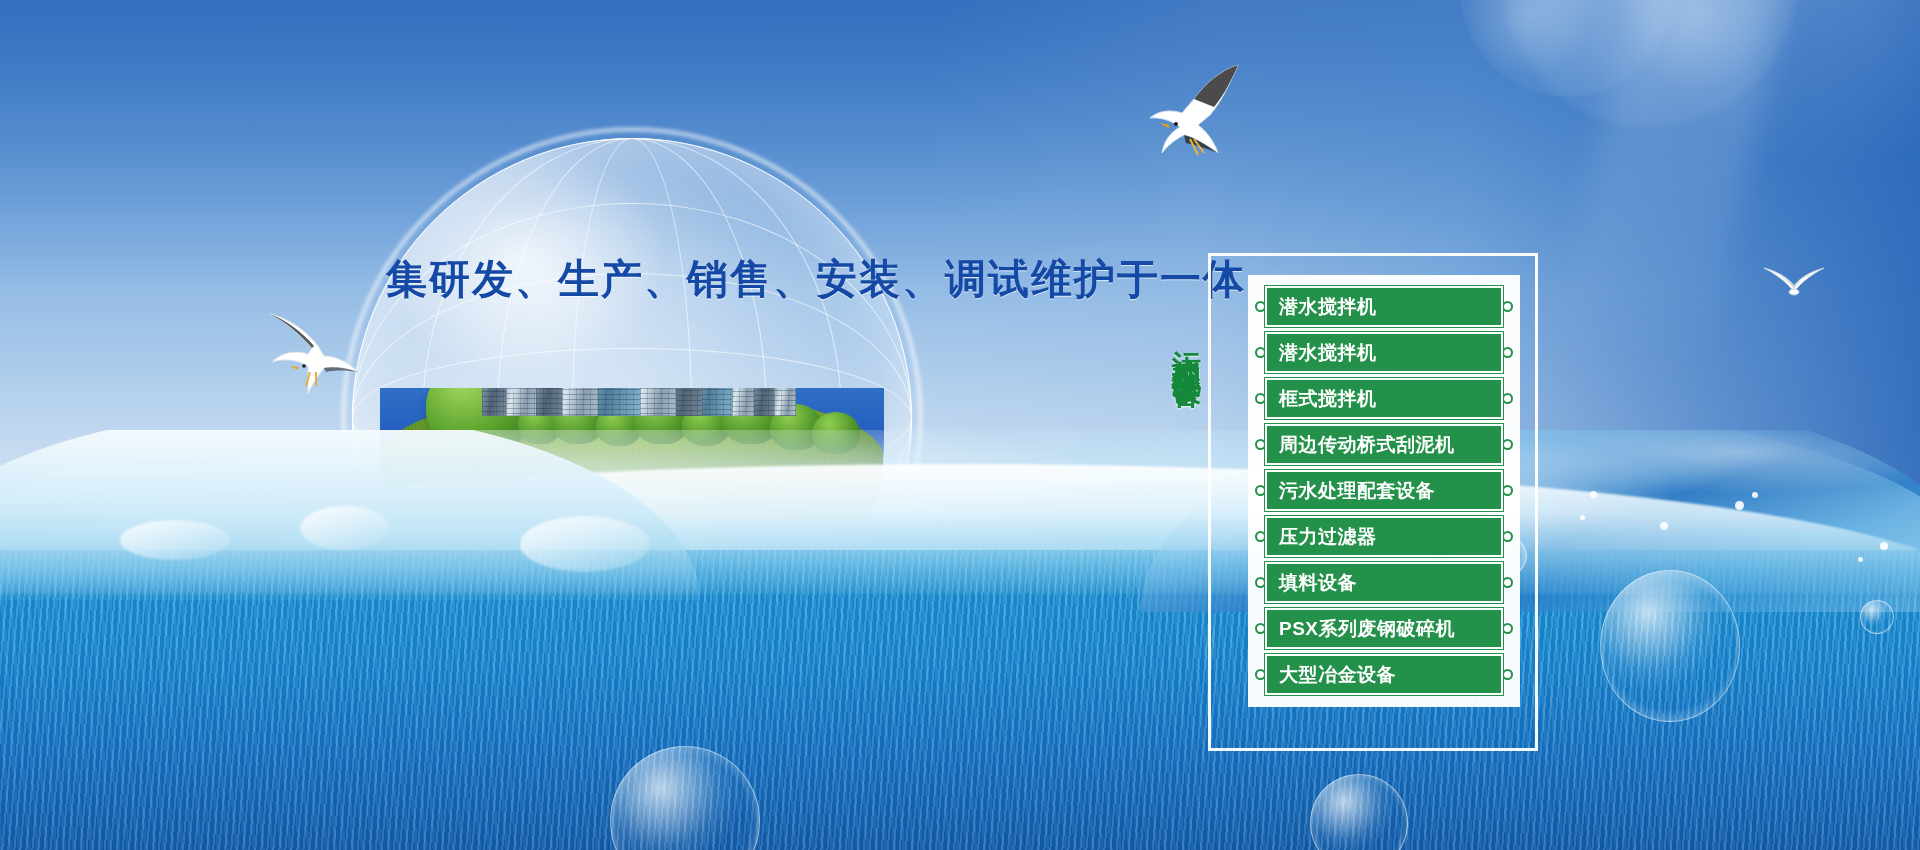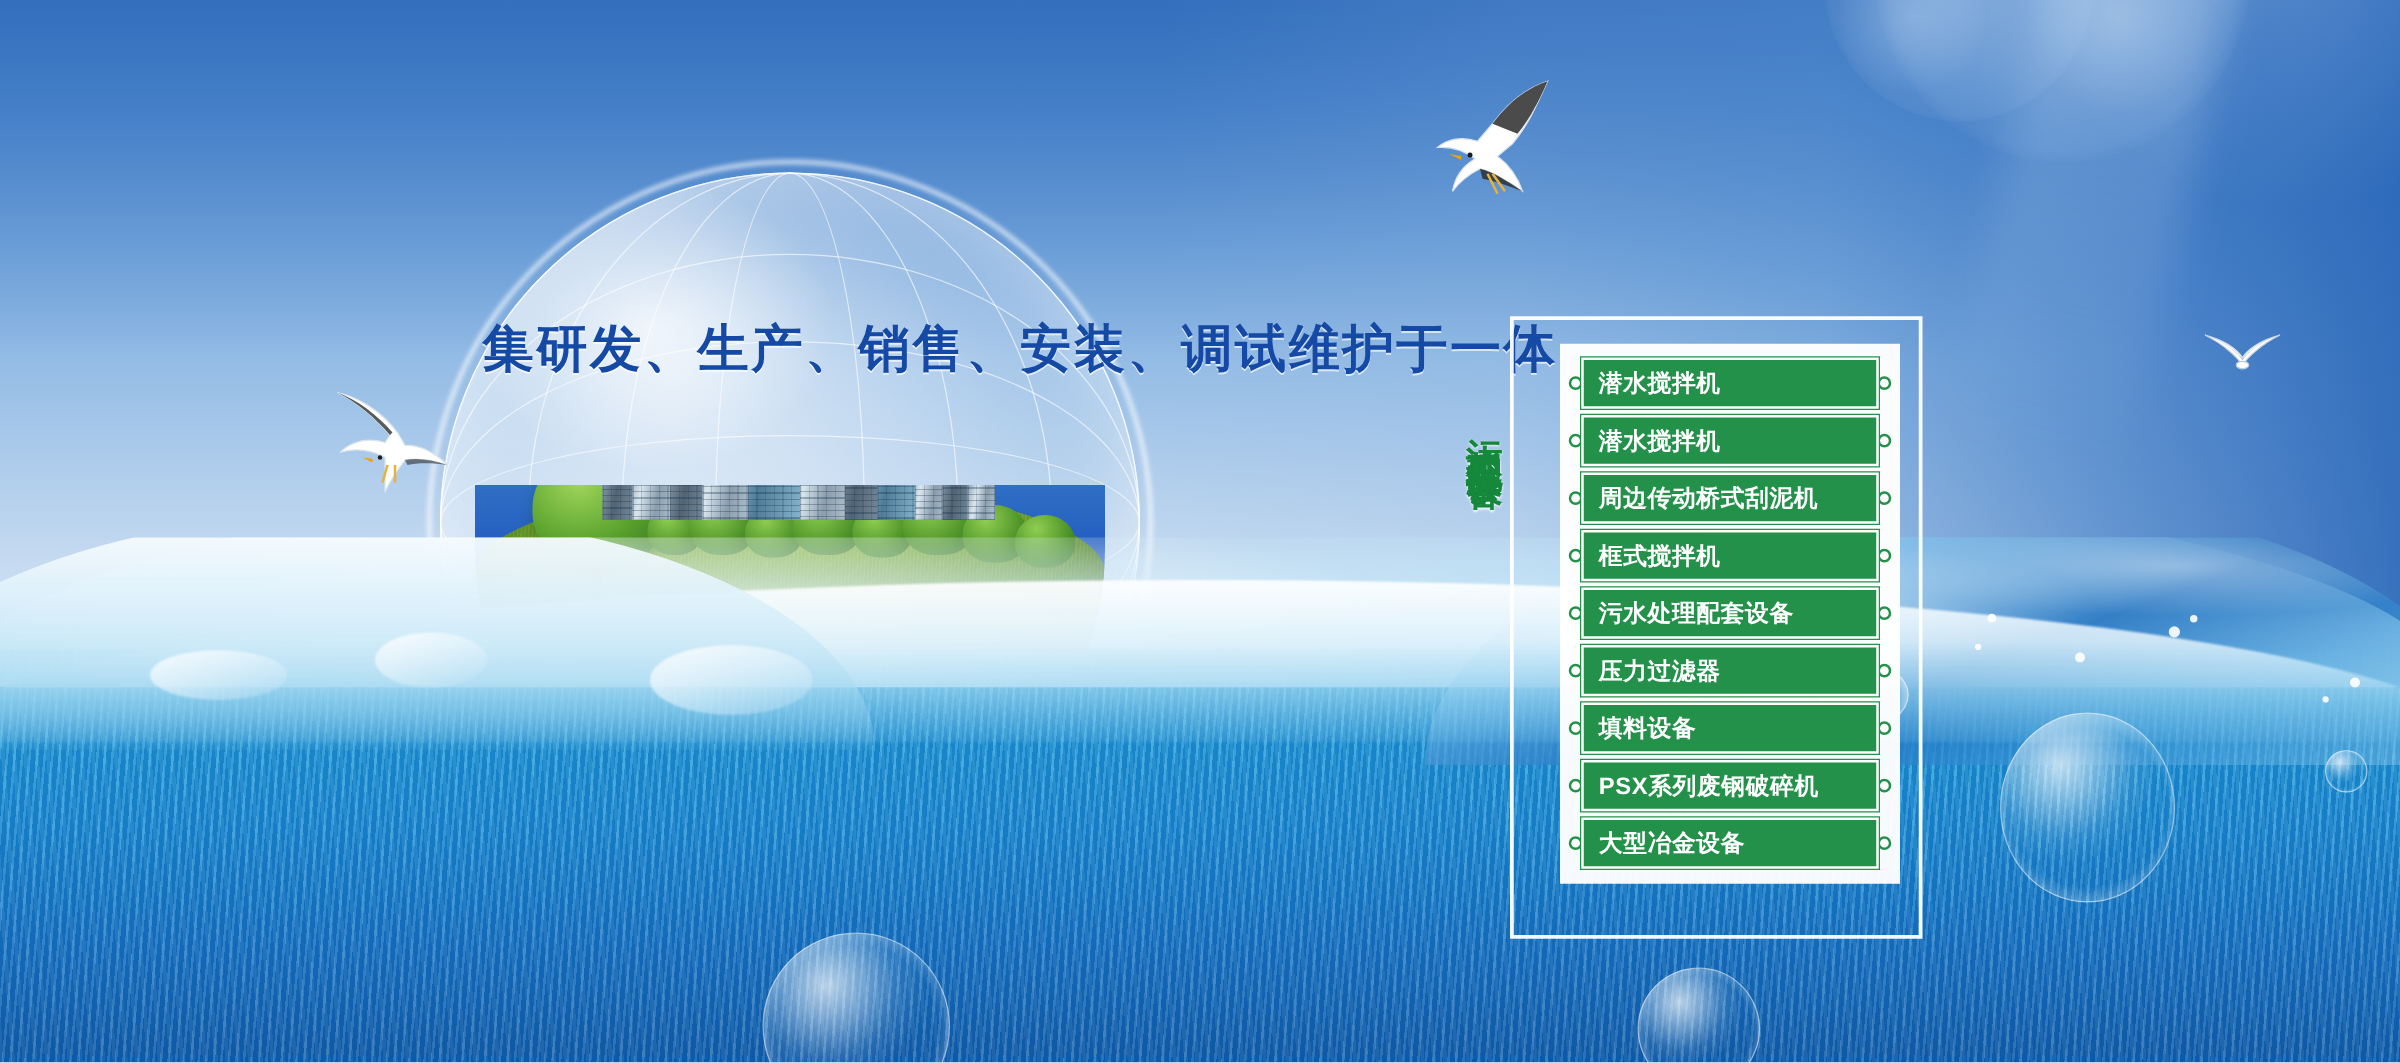--- a/index.html
+++ b/index.html
@@ -418,36 +418,36 @@
         <span class="knob r"></span>
         <div class="pill">
           <span>潜水搅拌机</span>
         </div>
       </div>
 
       <div class="pill-row">
         <span class="knob l"></span>
         <span class="knob r"></span>
         <div class="pill">
+          <span>框式搅拌机</span>
+        </div>
+      </div>
+
+      <div class="pill-row">
+        <span class="knob l"></span>
+        <span class="knob r"></span>
+        <div class="pill">
           <span>周边传动桥式刮泥机</span>
         </div>
       </div>
 
       <div class="pill-row">
         <span class="knob l"></span>
         <span class="knob r"></span>
         <div class="pill">
-          <span>框式搅拌机</span>
-        </div>
-      </div>
-
-      <div class="pill-row">
-        <span class="knob l"></span>
-        <span class="knob r"></span>
-        <div class="pill">
           <span>污水处理配套设备</span>
         </div>
       </div>
 
       <div class="pill-row">
         <span class="knob l"></span>
         <span class="knob r"></span>
         <div class="pill">
           <span>压力过滤器</span>
         </div>

